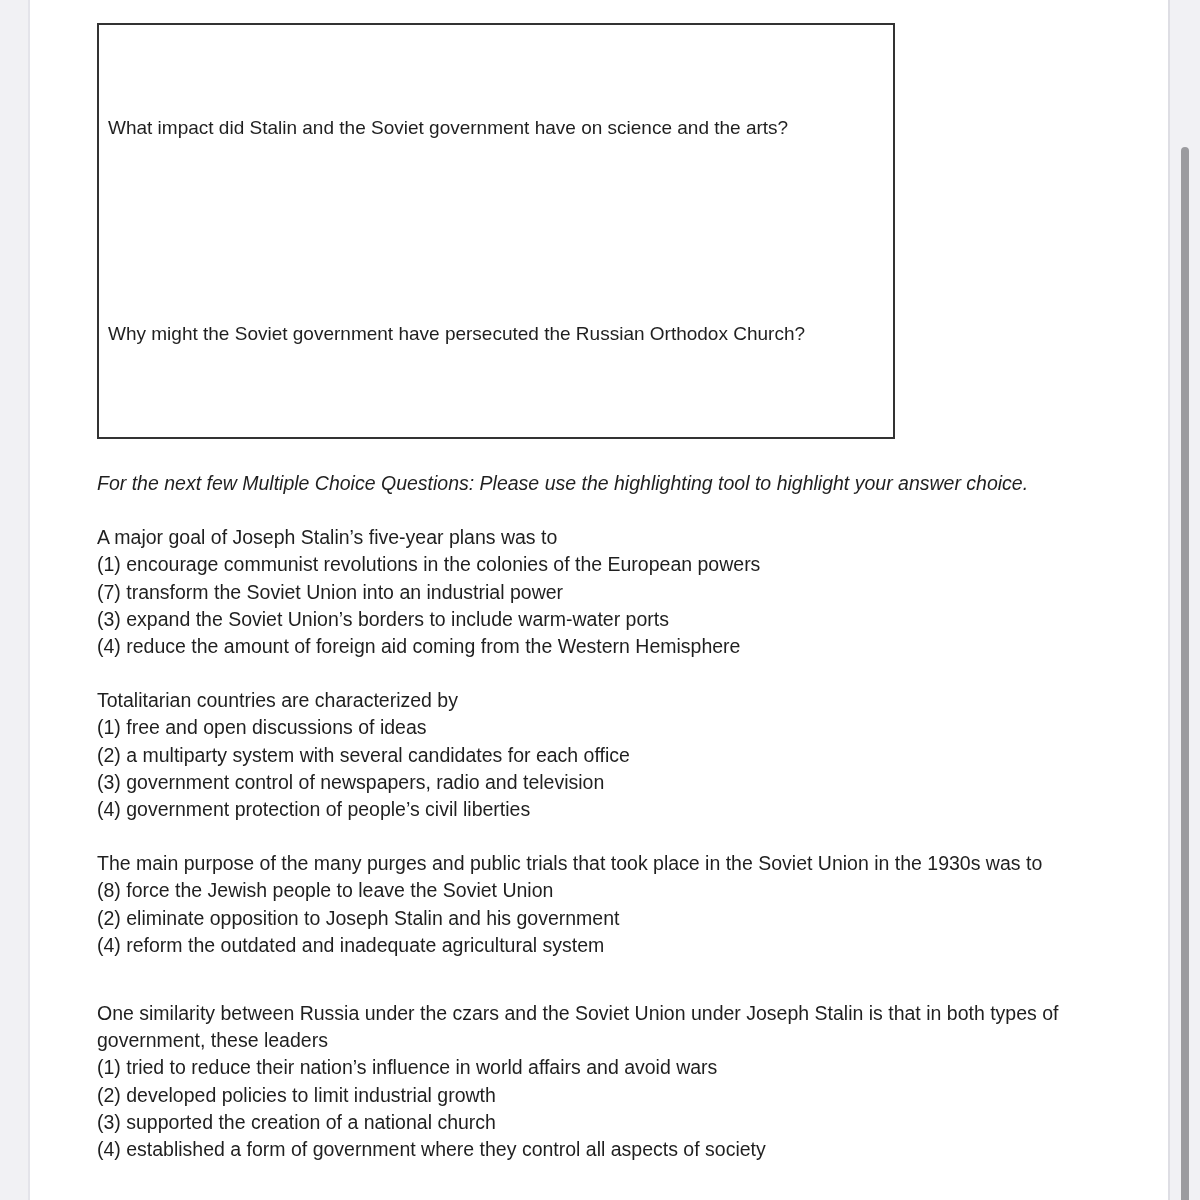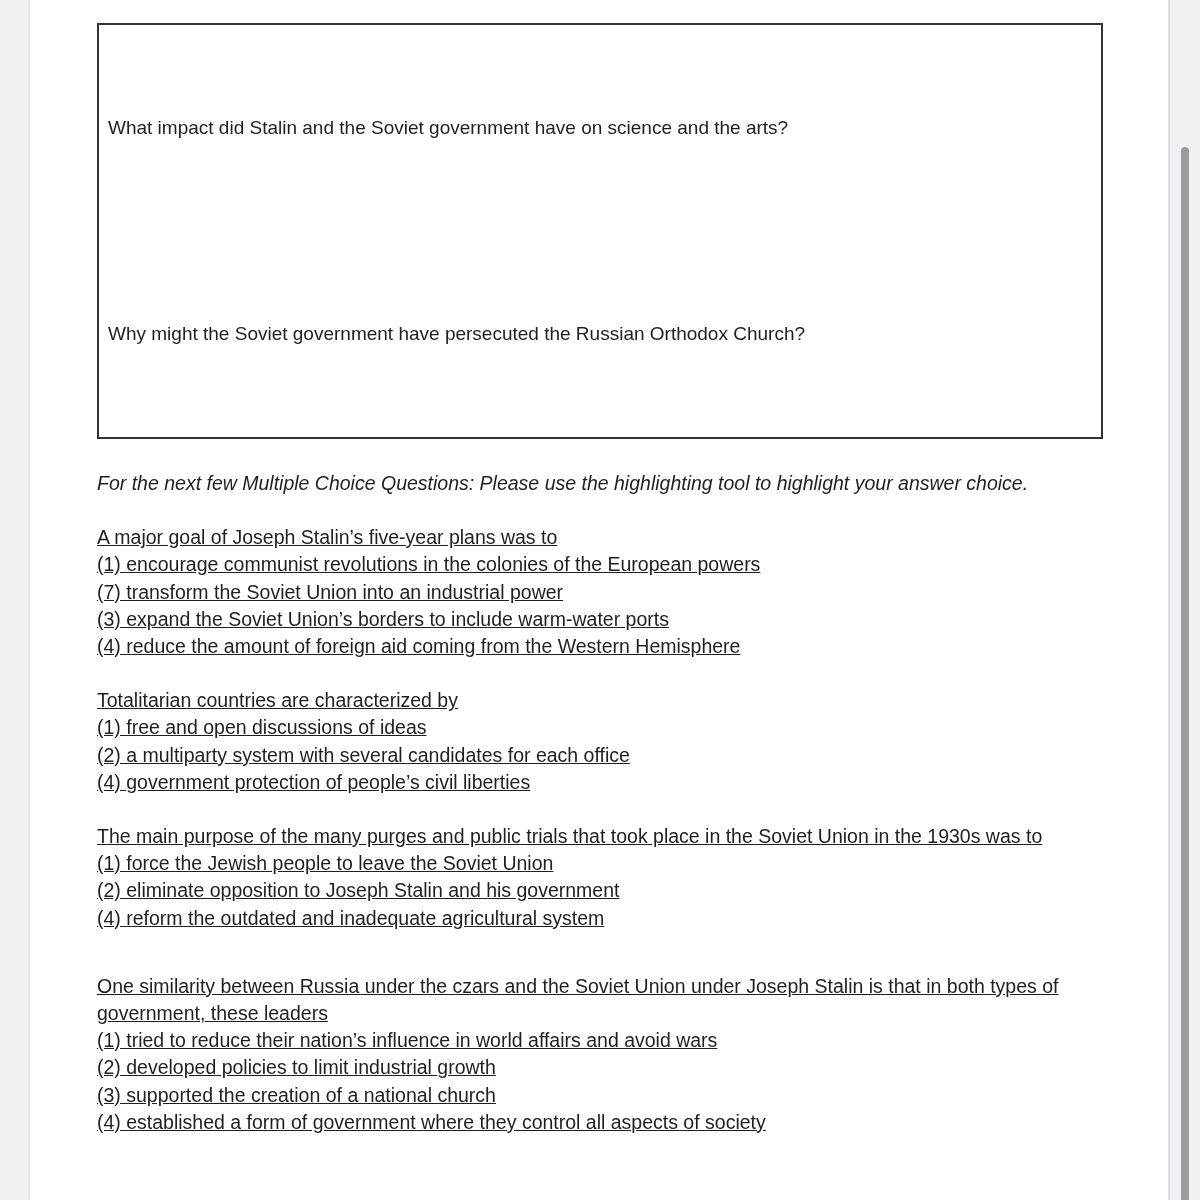--- a/index.html
+++ b/index.html
@@ -11,34 +11,34 @@
   }
   .left-gutter {
     position:absolute; left:0; top:0; width:28px; height:1200px;
     background:#f1f1f4; border-right:2px solid #e4e4ea;
   }
   .page {
     position:absolute; left:30px; top:0; width:1138px; height:1200px;
     background:#ffffff;
   }
   .qtable {
-    position:absolute; left:67px; top:23px; width:1006px;
+    position:absolute; left:67px; top:23px; width:798px;
     border:2px solid #333; border-collapse:collapse;
   }
   .qcell {
     height:207px; border-bottom:2px solid #333;
     padding:13px 9px; box-sizing:border-box; font-size:19px;
   }
   .qcell:last-child { border-bottom:none; }
   .content {
     position:absolute; left:67px; top:470px; width:1010px;
     font-size:19.5px; line-height:27.2px;
   }
   .instr { margin:0 0 27px 0;font-style:italic; }
-  .mcq { margin:0 0 27px 0;text-decoration:underline; }
+  .mcq { margin:0 0 27px 0; }
   .mcq p { margin:0; }
   .mcq.gap-lg { margin-bottom:41px; }
   .scroll-track {
     position:absolute; right:0; top:0; width:32px; height:1200px;
     background:#f1f1f4; border-left:2px solid #dedee4; box-sizing:border-box;
   }
   .scroll-thumb {
     position:absolute; left:11px; top:147px; width:8px; height:1060px;
     background:#9b9b9f; border-radius:4px;
   }
@@ -73,26 +73,27 @@
       <p>(1) encourage communist revolutions in the colonies of the European powers</p>
       <p>(7) transform the Soviet Union into an industrial power</p>
       <p>(3) expand the Soviet Union’s borders to include warm-water ports</p>
       <p>(4) reduce the amount of foreign aid coming from the Western Hemisphere</p>
     </div>
 
     <div class="mcq">
       <p>Totalitarian countries are characterized by</p>
       <p>(1) free and open discussions of ideas</p>
       <p>(2) a multiparty system with several candidates for each office</p>
+      <p>(3) government control of newspapers, radio and television</p>
       <p>(4) government protection of people’s civil liberties</p>
     </div>
 
     <div class="mcq gap-lg">
       <p>The main purpose of the many purges and public trials that took place in the Soviet Union in the 1930s was to</p>
-      <p>(1) force the Jewish people to leave the Soviet Union</p>
+      <p>(8) force the Jewish people to leave the Soviet Union</p>
       <p>(2) eliminate opposition to Joseph Stalin and his government</p>
       <p>(4) reform the outdated and inadequate agricultural system</p>
     </div>
 
     <div class="mcq">
       <p>One similarity between Russia under the czars and the Soviet Union under Joseph Stalin is that in both types of government, these leaders</p>
       <p>(1) tried to reduce their nation’s influence in world affairs and avoid wars</p>
       <p>(2) developed policies to limit industrial growth</p>
       <p>(3) supported the creation of a national church</p>
       <p>(4) established a form of government where they control all aspects of society</p>

